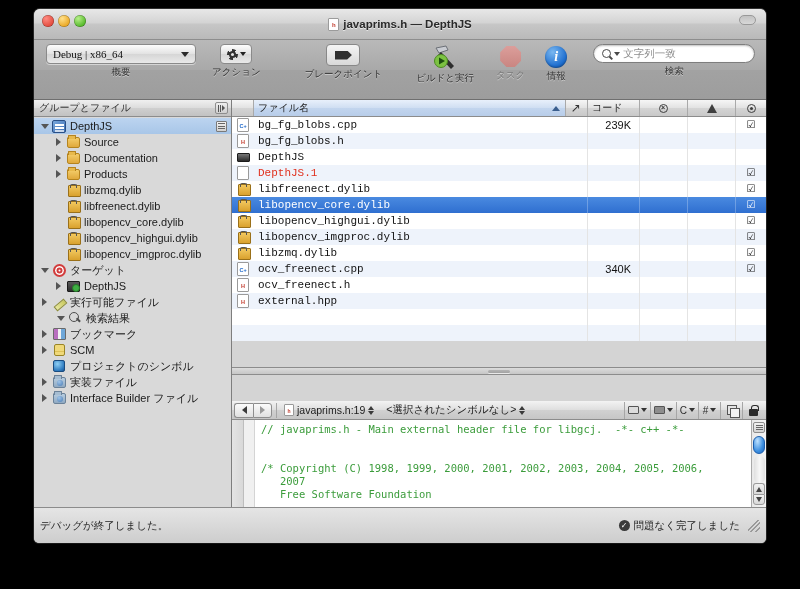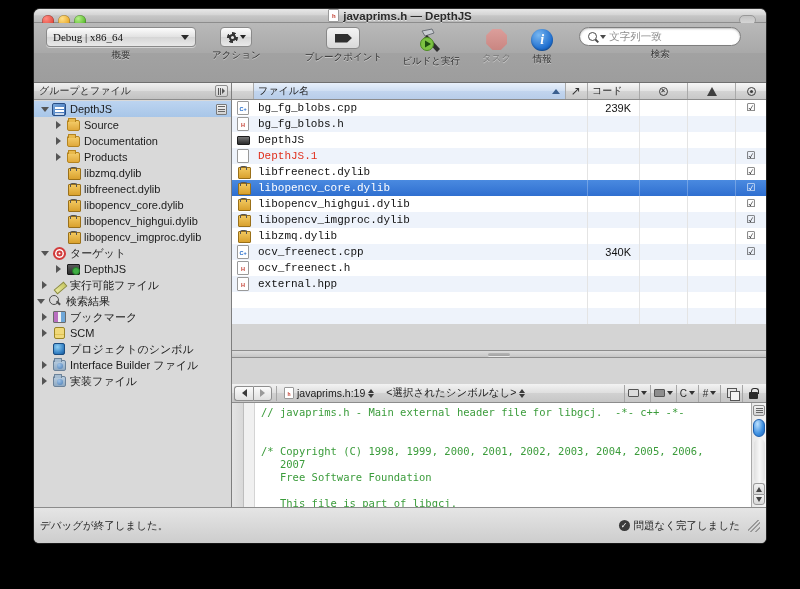--- a/index.html
+++ b/index.html
@@ -18,21 +18,21 @@
     border-radius: 6px 6px 5px 5px;
     background: #d6d6d6;
     box-shadow: 0 10px 30px rgba(0,0,0,.85), 0 0 0 1px #3a3a3a;
     overflow: hidden;
     display: flex;
     flex-direction: column;
   }
 
   
   .titlebar {
-    height: 14px;
+    height: 31px;
     background: linear-gradient(to bottom,#e8e8e8 0%,#d4d4d4 45%,#c6c6c6 52%,#b9b9b9 100%);
     border-bottom: 1px solid #8d8d8d;
     position: relative;
     display: flex; align-items: center;
     flex: 0 0 auto;
   }
   .traffic { position: absolute; left: 8px; top: 6px; display: flex; gap: 4px; }
   .tl { width: 12px; height: 12px; border-radius: 50%; position: relative; }
   .tl.red    { background: radial-gradient(circle at 35% 30%, #ff8b82, #e24b3d 70%, #a8291e); box-shadow: inset 0 0 0 .5px rgba(0,0,0,.35); }
   .tl.yellow { background: radial-gradient(circle at 35% 30%, #ffe08a, #eaa825 70%, #b2781a); box-shadow: inset 0 0 0 .5px rgba(0,0,0,.35); }
@@ -594,21 +594,21 @@
       <div class="tb-label">アクション</div>
     </div>
 
     <div class="tb-item" style="margin-left:44px;">
       <div class="bp-btn">
         <span class="bp-flag"></span>
       </div>
       <div class="tb-label">ブレークポイント</div>
     </div>
 
-    <div class="tb-item" style="margin-left:20px;">
+    <div class="tb-item" style="margin-left:34px;">
       <div class="hammer-ico">
         <svg width="30" height="26" viewBox="0 0 30 26">
           <path d="M6 4 L16 2 L18 6 L9 9 Z" fill="#c9ccd2" stroke="#6c7077" stroke-width="1"></path>
           <path d="M11 8 L24 22 L21 25 L8 11 Z" fill="#2e2e2e"></path>
           <circle cx="11" cy="17" r="6.5" fill="#7cc242" stroke="#4d8c22" stroke-width="1"></circle>
           <path d="M9 13.5 L15 17 L9 20.5 Z" fill="#1d4d10"></path>
         </svg>
       </div>
       <div class="tb-label">ビルドと実行</div>
     </div>
@@ -742,21 +742,21 @@
           </div>
           <div class="trow" style="padding-left: 4px;">
             <span class="tw">
               <i class="d"></i>
             </span>
             <span class="ti">
               <span class="ico-pencil"></span>
             </span>
             <span>実行可能ファイル</span>
           </div>
-          <div class="trow" style="padding-left: 0;">
+          <div class="trow" style="padding-left: 20px;">
             <span class="tw">
               <i class="d open"></i>
             </span>
             <span class="ti">
               <span class="ico-glass"></span>
             </span>
             <span>検索結果</span>
           </div>
           <div class="trow" style="padding-left: 4px;">
             <span class="tw">
@@ -783,30 +783,30 @@
             </span>
             <span>プロジェクトのシンボル</span>
           </div>
           <div class="trow" style="padding-left: 4px;">
             <span class="tw">
               <i class="d"></i>
             </span>
             <span class="ti">
               <span class="ico-folder-gray"></span>
             </span>
-            <span>Interface Builder ファイル</span>
+            <span>実装ファイル</span>
           </div>
           <div class="trow" style="padding-left: 4px;">
             <span class="tw">
               <i class="d"></i>
             </span>
             <span class="ti">
               <span class="ico-folder-gray"></span>
             </span>
-            <span>実装ファイル</span>
+            <span>Interface Builder ファイル</span>
           </div>
         </div>
     </div>
 
     <div class="rightpane">
 
       <div class="filetable">
         <div class="th-row">
           <div class="th icn"></div>
           <div class="th name sortarrow">

